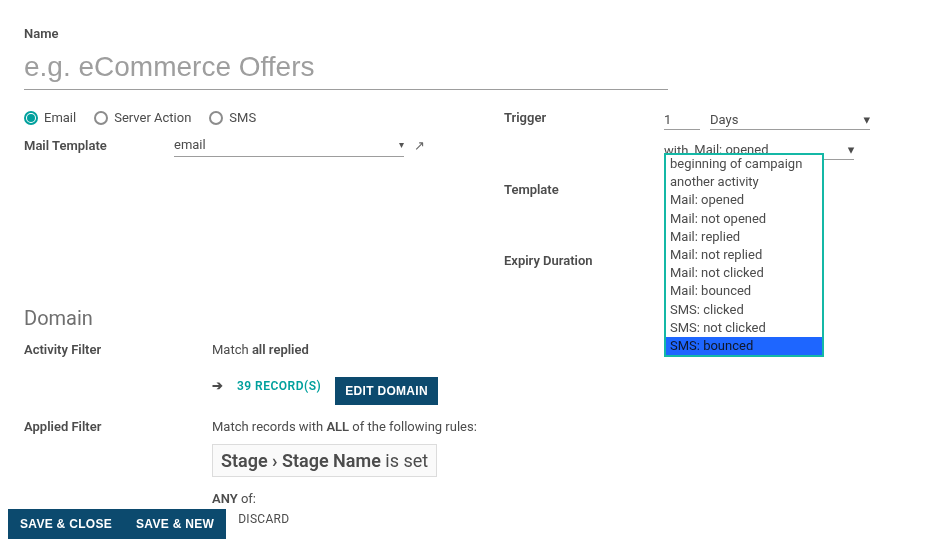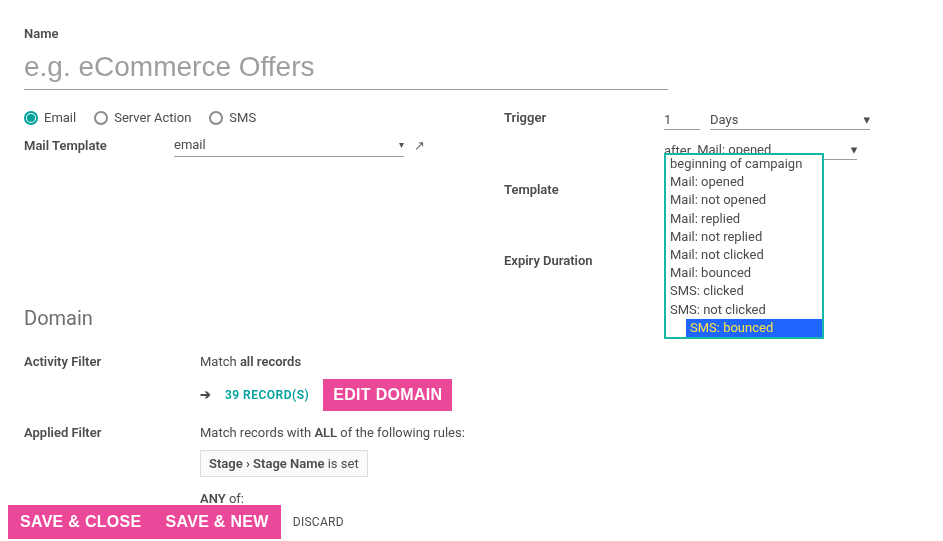--- a/index.html
+++ b/index.html
@@ -32,33 +32,33 @@
   .after-text { margin-right: 6px; font-size: 13px; }
   .after-select { width: 160px; border-bottom: 1px solid #9d9d9d; display: flex; justify-content: space-between; align-items: center; padding: 2px 0; }
 
   .activity-line { width: 130px; border-bottom: 1px solid #9d9d9d; height: 20px; }
   .hint { color: #aeadad; font-size: 11px; margin-top: 6px; line-height: 1.3; }
 
   .chk { width: 13px; height: 13px; border: 1px solid #888; display: inline-block; }
 
   .dropdown { position: absolute; left: 190px; top: 43px; width: 160px; background: #fff; border: 2px solid #14b8a6; z-index: 5; font-size: 13px; }
   .dropdown .opt { padding: 0 4px; white-space: nowrap; cursor: pointer; line-height: 1.4; }
-  .dropdown .opt.highlight { background: #1e66ff; color: #fde047; margin-left: 20px; }
+  .dropdown .opt.highlight { background: #1e66ff; color: #0f172a; }
 
-  .section-head { font-size: 20px; color: #6f6f6f; font-weight: 400; margin-top: 30px; margin-bottom: 24px; }
+  .section-head { font-size: 20px; color: #6f6f6f; font-weight: 400; margin-top: 30px; margin-bottom: 12px; }
 
-  .filter-row { display: flex; margin-bottom: 10px; }
+  .filter-row { display: flex; margin-bottom: 10px; gap: 12px; }
   .filter-body { flex: 1; }
   .match-line { margin-bottom: 10px; }
   .bold { font-weight: 600; }
   .records-line { display: flex; align-items: center; gap: 14px; }
   .arrow-icon { color: #4c4c4c; font-weight: 600; }
   .records-link { color: #00a09d; font-weight: 600; letter-spacing: 0.5px; font-size: 12px; }
-  .btn-teal { background: #ec4899; color: #fff; font-weight: 600; font-size: 16px; padding: 7px 10px; letter-spacing: 0.3px; border: none; cursor: pointer; }
-  .chip { display: inline-block; border: 1px solid #dcdcdc; background: #fafafa; padding: 5px 8px; font-size: 13px; }
+  .btn-teal { background: #0c4a6e; color: #fff; font-weight: 600; font-size: 12px; padding: 7px 10px; letter-spacing: 0.3px; border: none; cursor: pointer; margin-top: 10px; }
+  .chip { display: inline-block; border: 1px solid #dcdcdc; background: #fafafa; padding: 5px 8px; font-size: 18px; }
   .chip .strong { font-weight: 600; }
   .any-of { margin-top: 14px; }
 
   .footer { position: absolute; left: 8px; bottom: 2px; display: flex; align-items: center; }
   .footer .btn-teal { padding: 8px 12px; }
   .discard { color: #4c4c4c; font-weight: 400; padding: 8px 12px; letter-spacing: 0.3px; font-size: 12px; cursor: pointer; }
 </style>
 </head>
 <body>
 
@@ -100,21 +100,21 @@
         <div class="fld-label" style="min-width:160px;">Trigger</div>
         <div style="flex:1;">
           <div class="trigger-row">
             <div class="trigger-num">1</div>
             <div class="trigger-unit">
               <span>Days</span>
               <span class="caret">▾</span>
             </div>
           </div>
           <div class="trigger-after">
-            <span class="after-text">after</span>
+            <span class="after-text">with</span>
             <div class="after-select">
               <span>Mail: opened</span>
               <span class="caret">▾</span>
             </div>
           </div>
         </div>
       </div>
 
       <div class="row" style="margin-top:22px; align-items:flex-start;">
         <div class="fld-label" style="min-width:160px;">Template</div>
@@ -127,40 +127,41 @@
         </div>
       </div>
 
       <div class="row" style="margin-top:16px;">
         <div class="fld-label" style="min-width:160px;">Expiry Duration</div>
         <span class="chk"></span>
       </div>
 
       <div class="dropdown">
         <div class="opt">beginning of campaign</div>
+        <div class="opt">another activity</div>
         <div class="opt">Mail: opened</div>
         <div class="opt">Mail: not opened</div>
         <div class="opt">Mail: replied</div>
         <div class="opt">Mail: not replied</div>
         <div class="opt">Mail: not clicked</div>
         <div class="opt">Mail: bounced</div>
         <div class="opt">SMS: clicked</div>
         <div class="opt">SMS: not clicked</div>
         <div class="opt highlight">SMS: bounced</div>
       </div>
     </div>
   </div>
 
   <div class="section-head">Domain</div>
 
   <div class="filter-row">
     <div class="fld-label" style="min-width:176px;">Activity Filter</div>
     <div class="filter-body">
       <div class="match-line">
-        <span>Match </span><span class="bold">all records</span>
+        <span>Match </span><span class="bold">all replied</span>
       </div>
       <div class="records-line">
         <span class="arrow-icon">➔</span>
         <span class="records-link">39 RECORD(S)</span>
         <button class="btn-teal">EDIT DOMAIN</button>
       </div>
     </div>
   </div>
 
   <div class="filter-row" style="margin-top:14px;">

